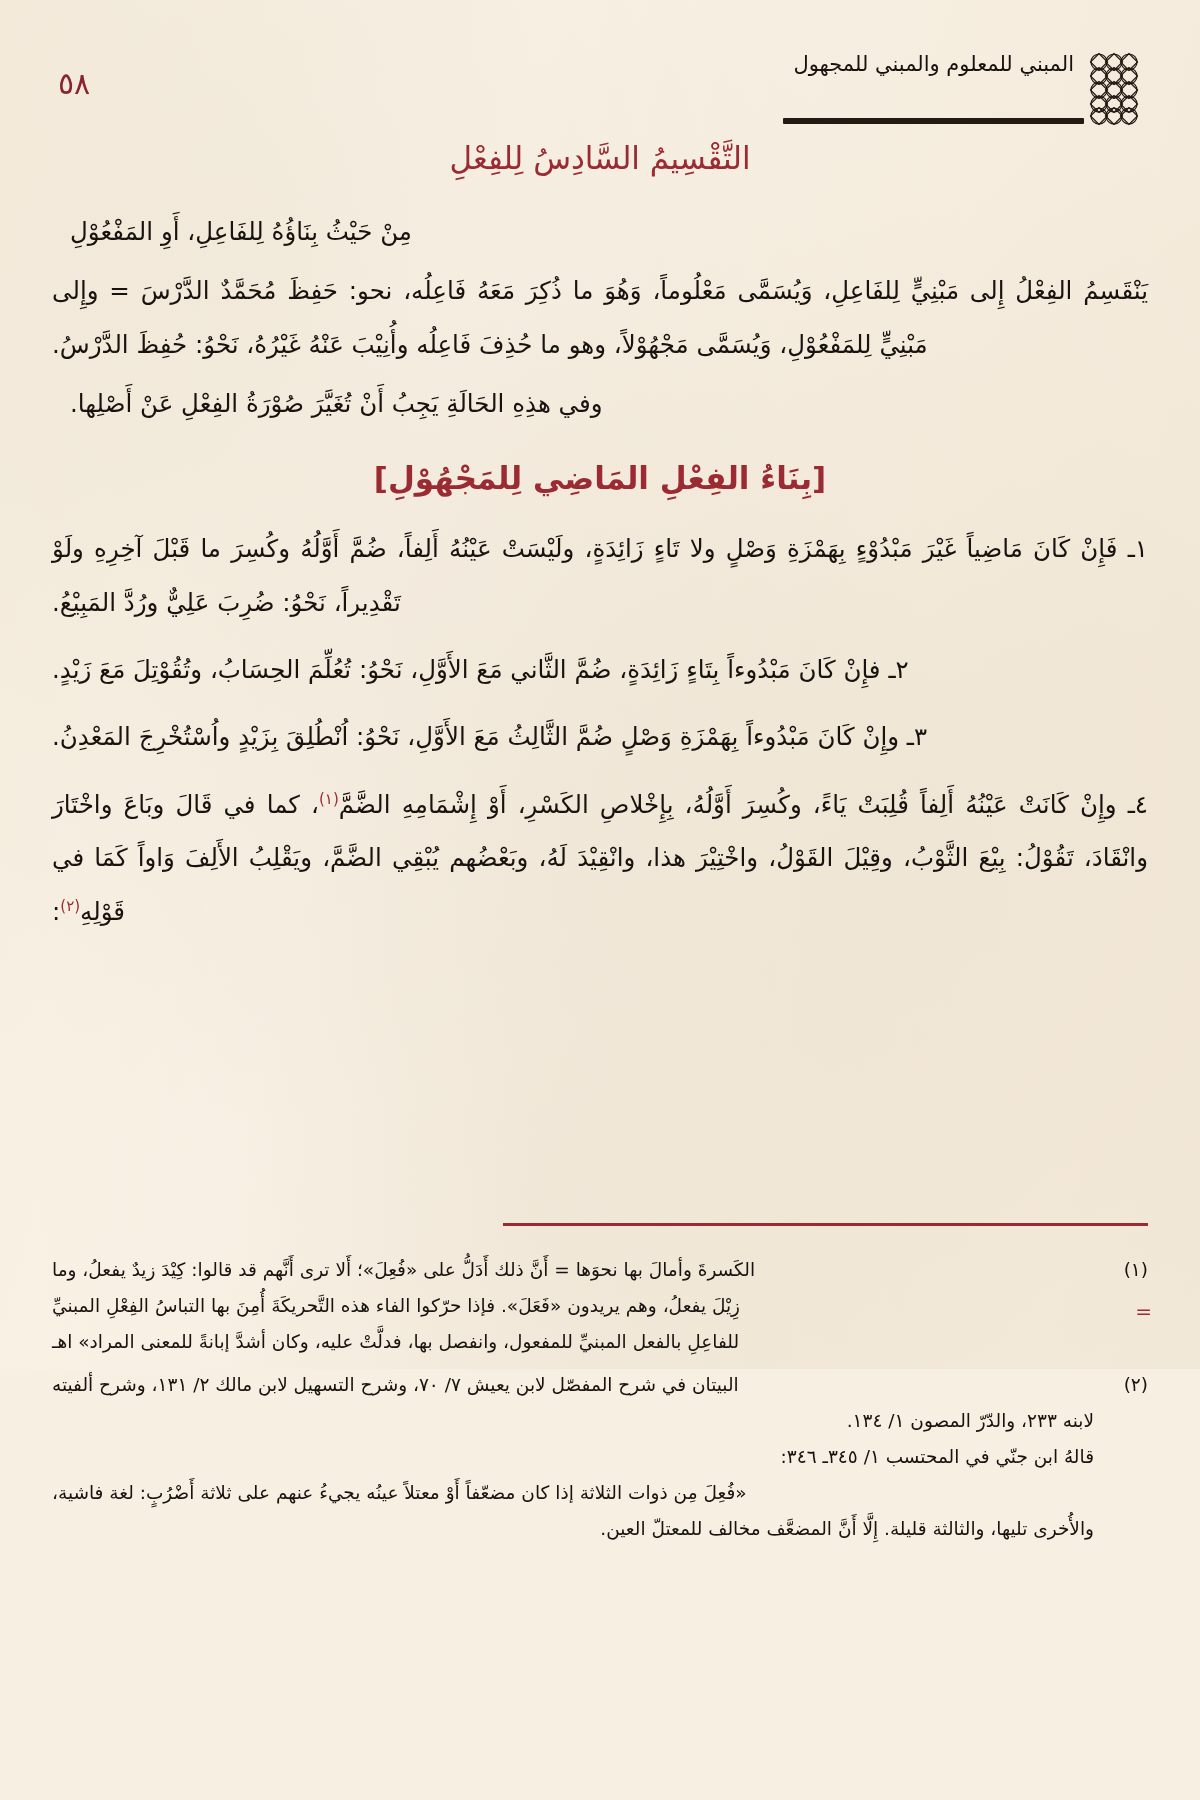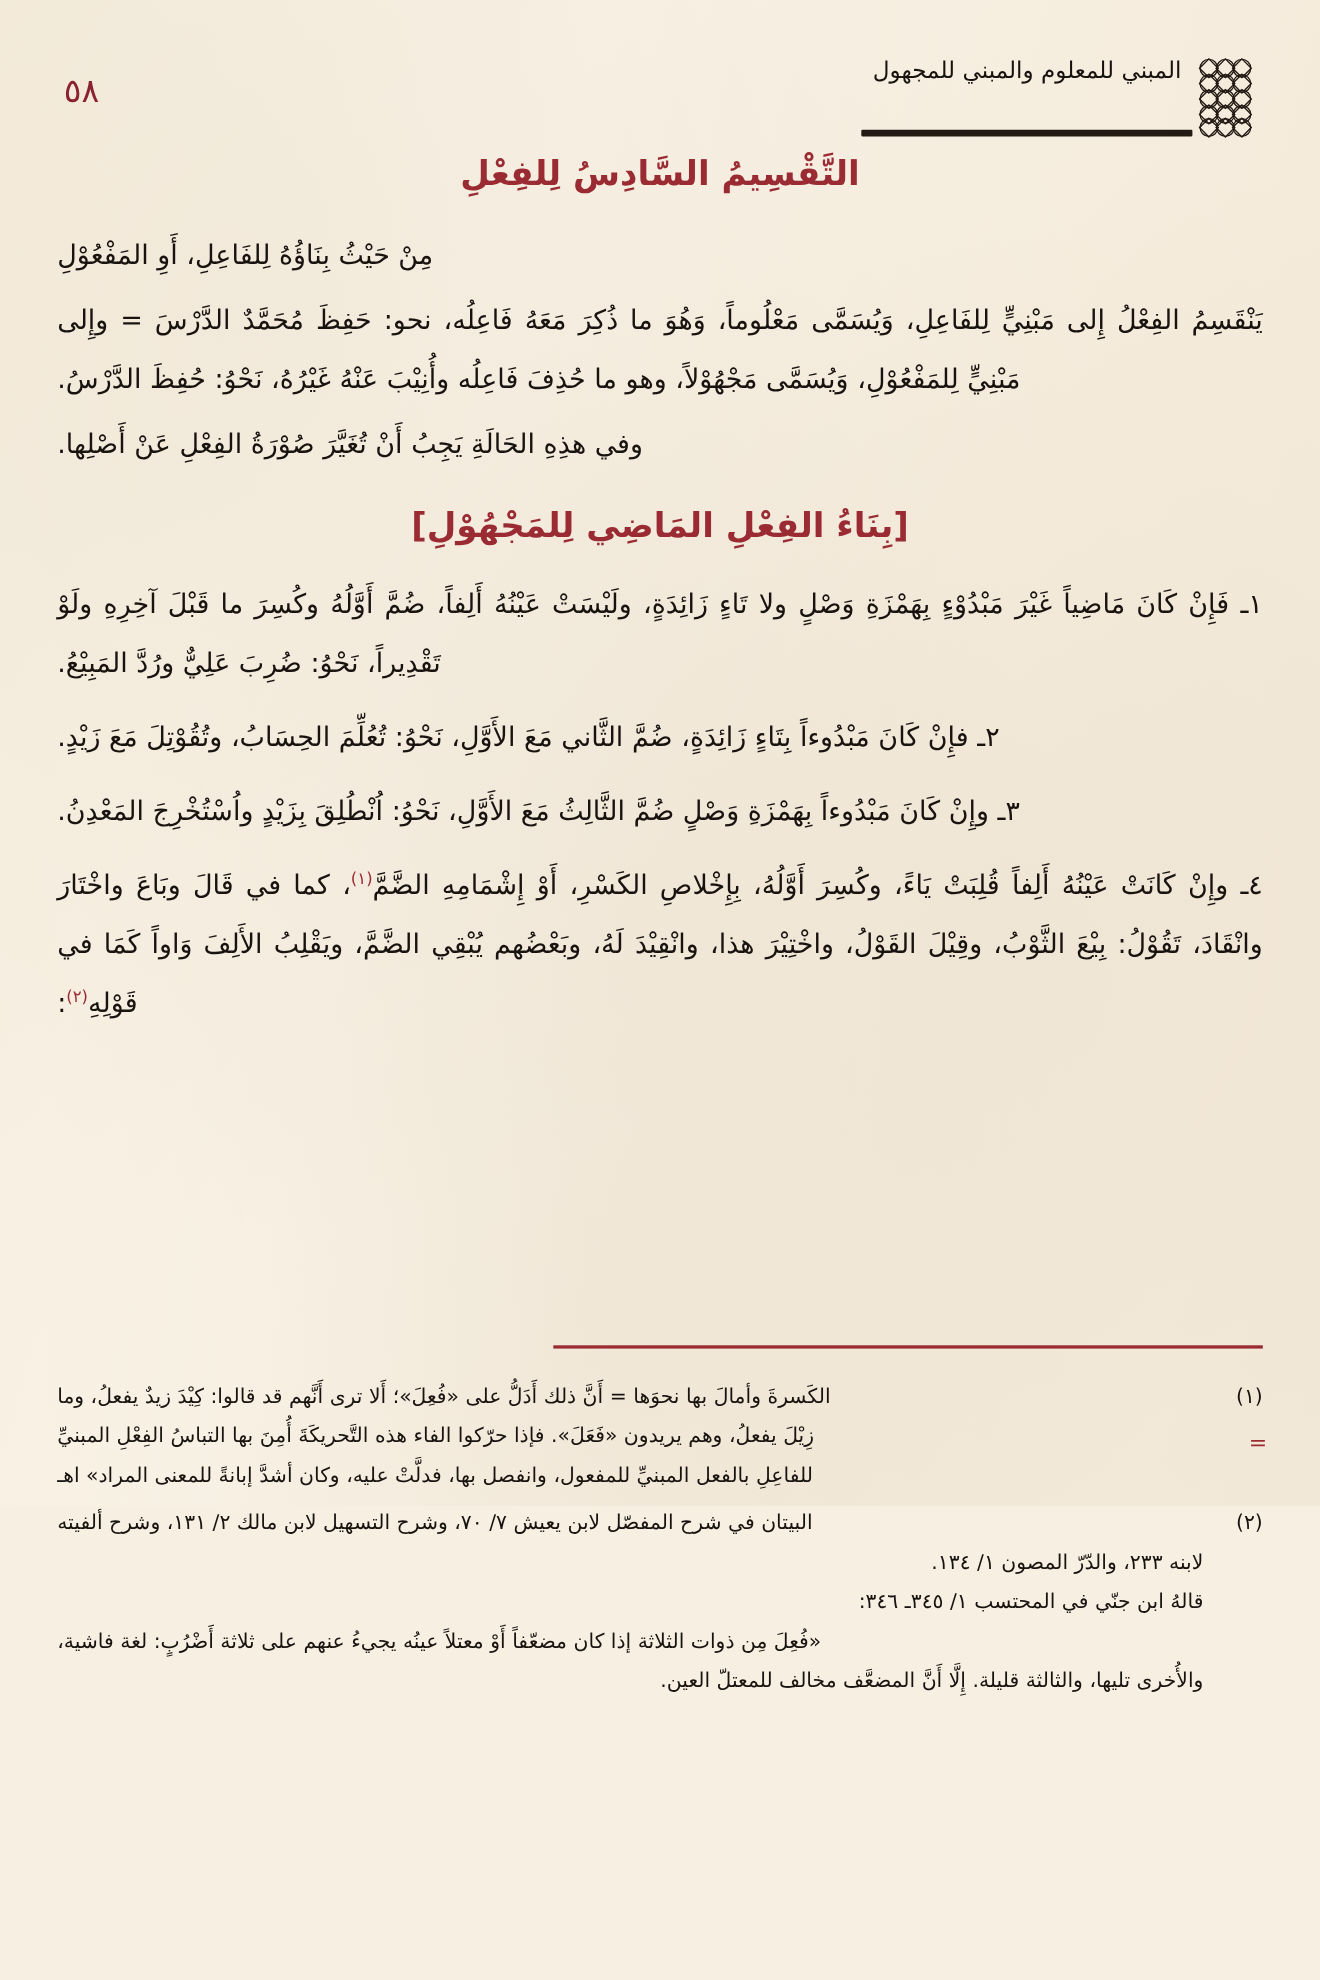--- a/index.html
+++ b/index.html
@@ -91,21 +91,21 @@
   }
 
   
   .doc-title {
     position: absolute;
     top: 140px;
     right: 52px;
     left: 52px;
     text-align: center;
     font-size: 31px;
-    font-weight: bold;
+    font-weight: normal;
     color: #9a2b33;
     letter-spacing: 0.5px;
   }
 
   
   .body-block {
     position: absolute;
     top: 205px;
     right: 52px;
     left: 52px;
@@ -114,20 +114,21 @@
     line-height: 2.18;
     color: #191310;
   }
   .para {
     margin: 0 0 6px 0;
     text-align: justify;
     text-align-last: left;
   }
   .para.center-ish {
     text-align: center;
+    margin-left: 18px;
   }
 
   .subhead {
     color: #9a2b33;
     font-weight: bold;
     font-size: 31px;
     text-align: center;
     margin: 14px 0 10px 0;
     direction: rtl;
   }

